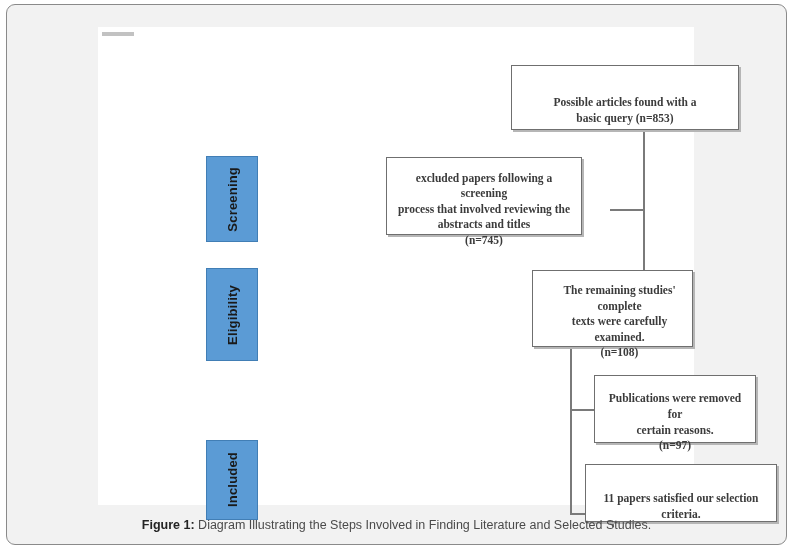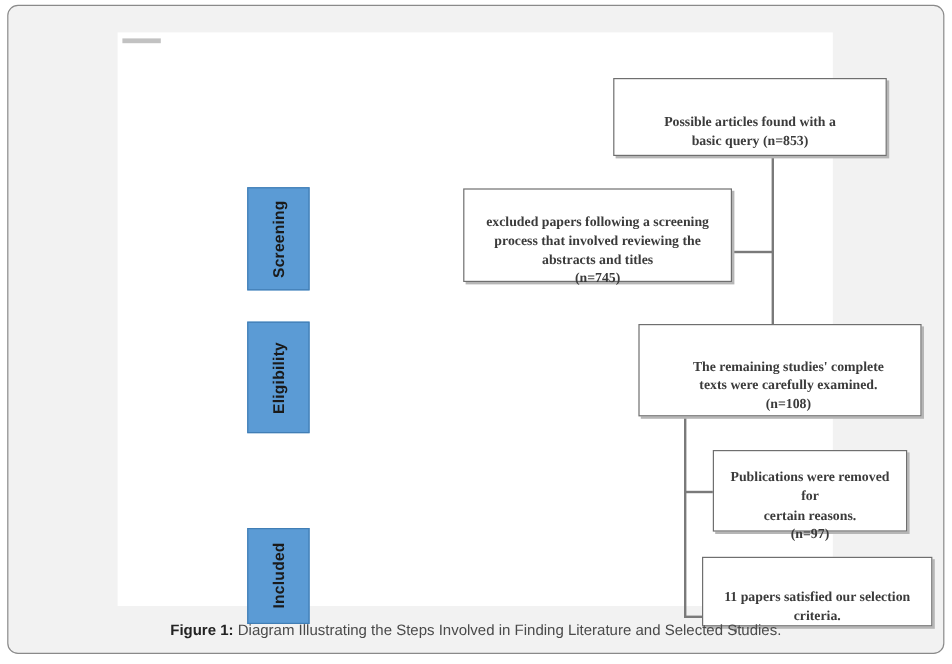--- a/index.html
+++ b/index.html
@@ -92,22 +92,22 @@
     font-size: 11.5px;
     font-weight: 700;
     color: #3b3b3b;
     text-align: center;
     line-height: 1.35;
     white-space: pre-line;
     margin-top: 27px;
   }
 
   #box-identification { left: 413px; top: 38px;  width: 228px; height: 65px; }
-  #box-screening-excluded { left: 288px; top: 130px; width: 224px; height: 78px; }
-  #box-fulltext { left: 434px; top: 243px; width: 236px; height: 77px; padding-left: 22px; }
+  #box-screening-excluded { left: 288px; top: 130px; width: 196px; height: 78px; }
+  #box-fulltext { left: 434px; top: 243px; width: 161px; height: 77px; padding-left: 22px; }
   #box-removed { left: 496px; top: 348px; width: 162px; height: 68px; }
   #box-included { left: 487px; top: 437px; width: 192px; height: 58px; }
 
   
   .conn {
     position: absolute;
     background: #7a7a7a;
   }
   .conn-v { width: 2px; }
   .conn-h { height: 2px; }

